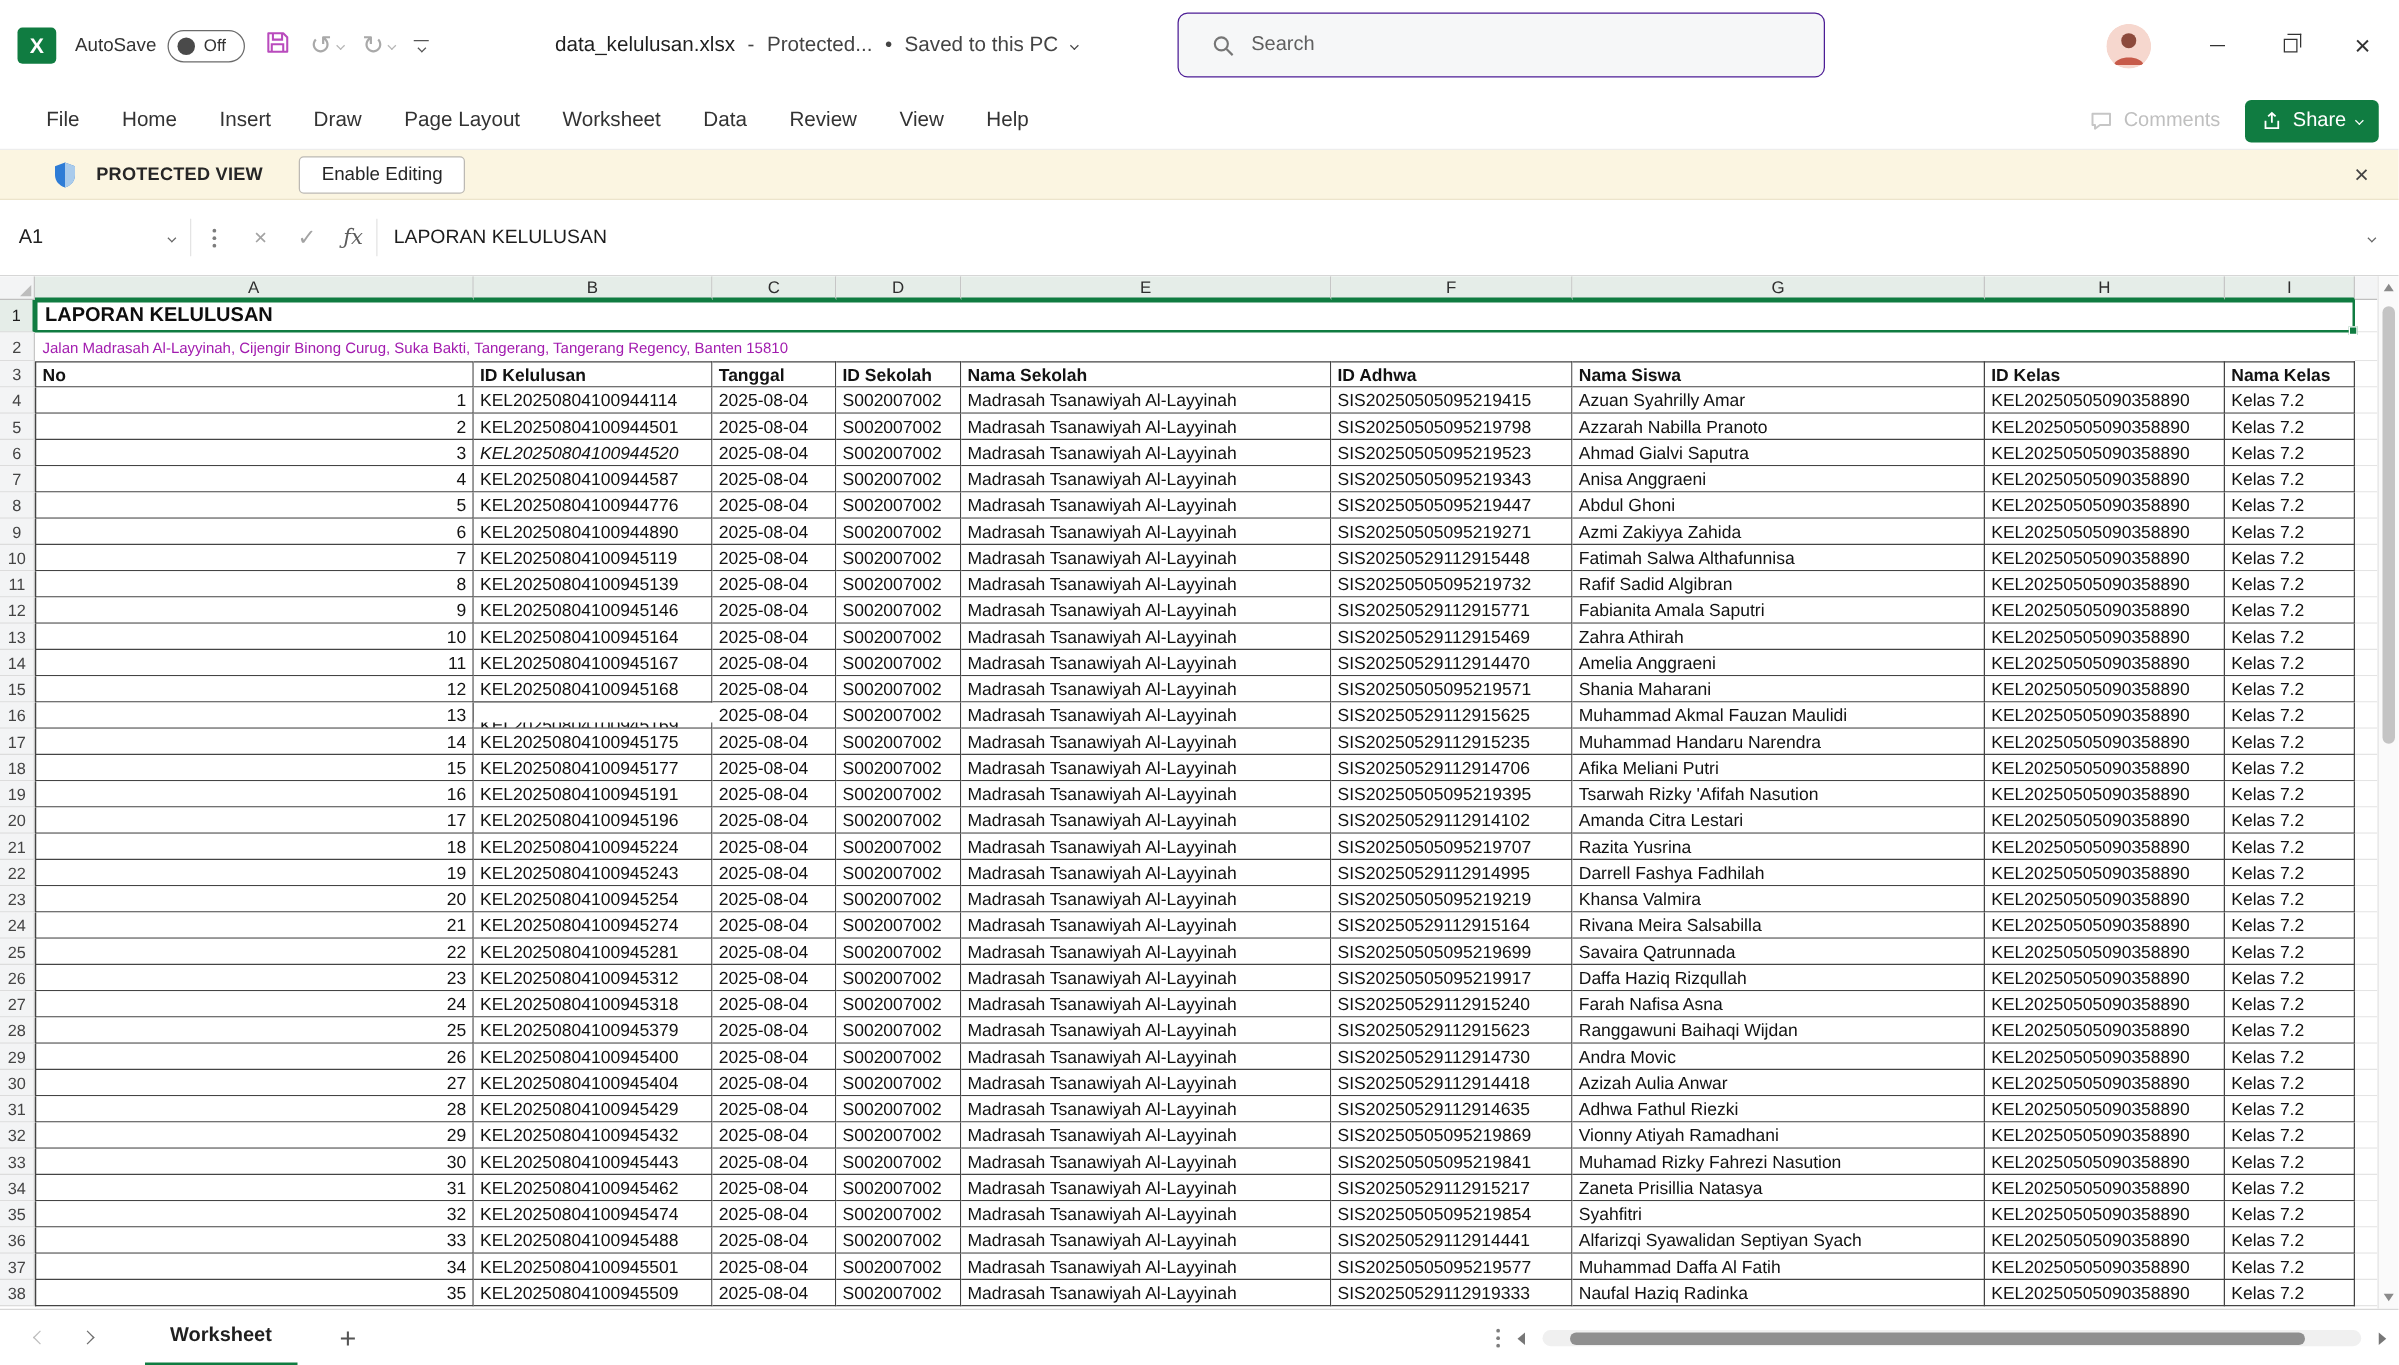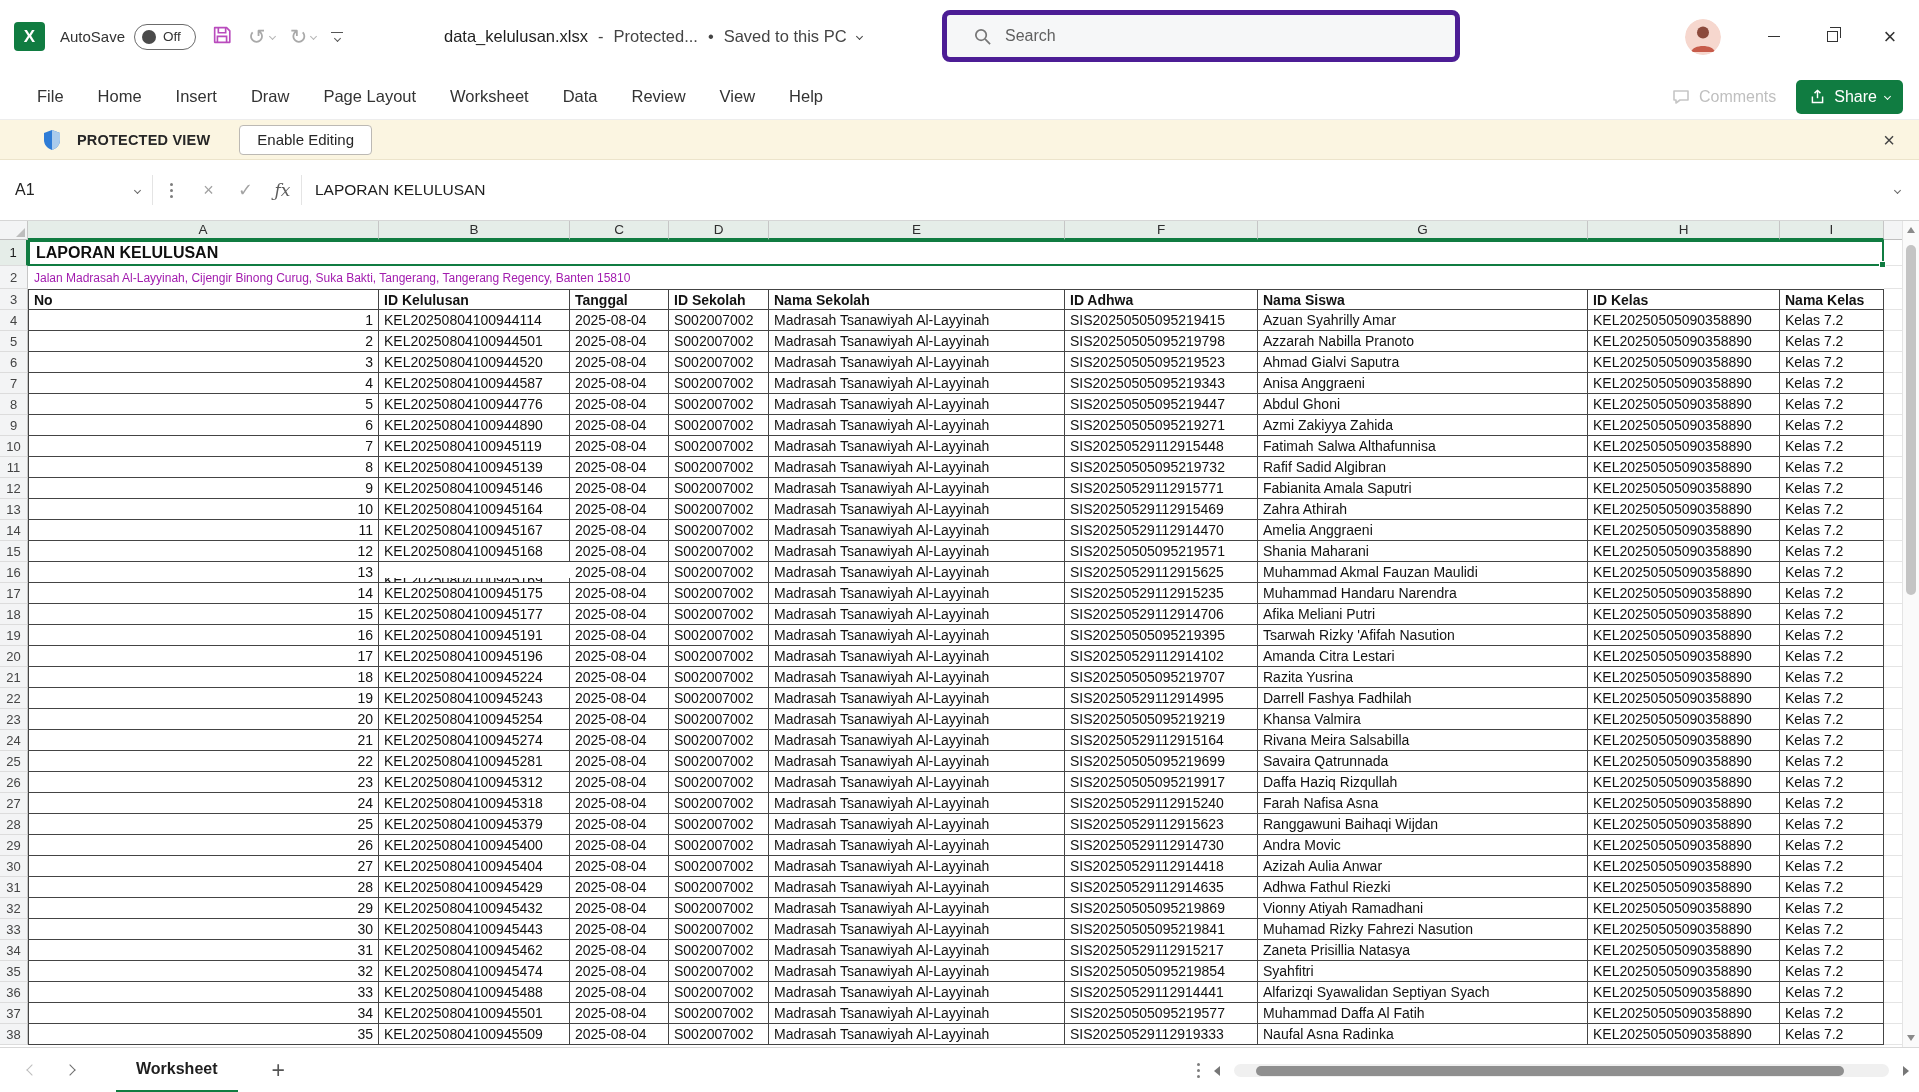--- a/index.html
+++ b/index.html
@@ -20,21 +20,21 @@
   .undo-glyph { font-size:21px; color:#a9a9a9; line-height:1; }
   .chev { display:inline-block; width:7px; height:7px; border-right:1.6px solid currentColor;
           border-bottom:1.6px solid currentColor; transform:rotate(45deg); }
   .chev.sm { width:5px; height:5px; border-width:1.3px; }
   .qat { display:flex; flex-direction:column; align-items:center; gap:3px; color:#555; }
   .qat .bar { width:12px; height:1.6px; background:#555; }
   .tb-title { position:absolute; left:444px; top:0; height:73px; display:flex; align-items:center;
               gap:10px; font-size:16.5px; color:#444; }
   .tb-title .fname { color:#1f1f1f; }
   .tb-search { position:absolute; left:942px; top:10px; width:518px; height:52px; background:#F6F7F8;
-               border:5px solid #4c1d95; border-radius:8px; display:flex; align-items:center;
+               border:1px solid #4c1d95; border-radius:8px; display:flex; align-items:center;
                padding-left:26px; gap:13px; font-size:16px; color:#5f5f5f; }
   .tb-right { position:absolute; right:0; top:0; height:73px; display:flex; align-items:center; }
   .avatar { width:36px; height:36px; border-radius:50%; overflow:hidden; margin-right:24px; }
   .winbtn { width:58px; height:73px; display:flex; align-items:center; justify-content:center; color:#333; }
   .min-glyph { width:12px; height:1.6px; background:#333; }
   .restore { width:11px; height:11px; border:1.4px solid #333; position:relative; background:#fff; }
   .restore::before { content:''; position:absolute; right:-4.6px; top:-4.6px; width:10px; height:10px;
                      border-top:1.4px solid #333; border-right:1.4px solid #333; }
   .close-glyph { font-size:22px; color:#333; line-height:1; }
 
@@ -335,21 +335,21 @@
             <div class="tc" style="width: 296px;">Madrasah Tsanawiyah Al-Layyinah</div>
             <div class="tc" style="width: 193px;">SIS20250505095219798</div>
             <div class="tc" style="width: 330px;">Azzarah Nabilla Pranoto</div>
             <div class="tc" style="width: 192px;">KEL20250505090358890</div>
             <div class="tc" style="width: 104px;">Kelas 7.2</div>
             <div class="sliv"></div>
           </div>
           <div class="grow" style="height: 21px;">
             <div class="rh">6</div>
             <div class="tc num first" style="width: 351px;">3</div>
-            <div class="tc" style="width: 191px;">KEL20250804100944520</div>
+            <div class="tc" style="width: 191px; font-style: italic;">KEL20250804100944520</div>
             <div class="tc" style="width: 99px;">2025-08-04</div>
             <div class="tc" style="width: 100px;">S002007002</div>
             <div class="tc" style="width: 296px;">Madrasah Tsanawiyah Al-Layyinah</div>
             <div class="tc" style="width: 193px;">SIS20250505095219523</div>
             <div class="tc" style="width: 330px;">Ahmad Gialvi Saputra</div>
             <div class="tc" style="width: 192px;">KEL20250505090358890</div>
             <div class="tc" style="width: 104px;">Kelas 7.2</div>
             <div class="sliv"></div>
           </div>
           <div class="grow" style="height: 21px;">
@@ -756,21 +756,21 @@
             <div class="sliv"></div>
           </div>
           <div class="grow" style="height: 21px;">
             <div class="rh">38</div>
             <div class="tc num first" style="width: 351px;">35</div>
             <div class="tc" style="width: 191px;">KEL20250804100945509</div>
             <div class="tc" style="width: 99px;">2025-08-04</div>
             <div class="tc" style="width: 100px;">S002007002</div>
             <div class="tc" style="width: 296px;">Madrasah Tsanawiyah Al-Layyinah</div>
             <div class="tc" style="width: 193px;">SIS20250529112919333</div>
-            <div class="tc" style="width: 330px;">Naufal Asna Radinka</div>
+            <div class="tc" style="width: 330px;">Naufal Haziq Radinka</div>
             <div class="tc" style="width: 192px;">KEL20250505090358890</div>
             <div class="tc" style="width: 104px;">Kelas 7.2</div>
             <div class="sliv"></div>
           </div>
         </div>
     </div>
     <div class="vscroll">
       <span class="tri-u vs-up"></span>
       <span class="vthumb"></span>
       <span class="tri-d vs-down"></span>

